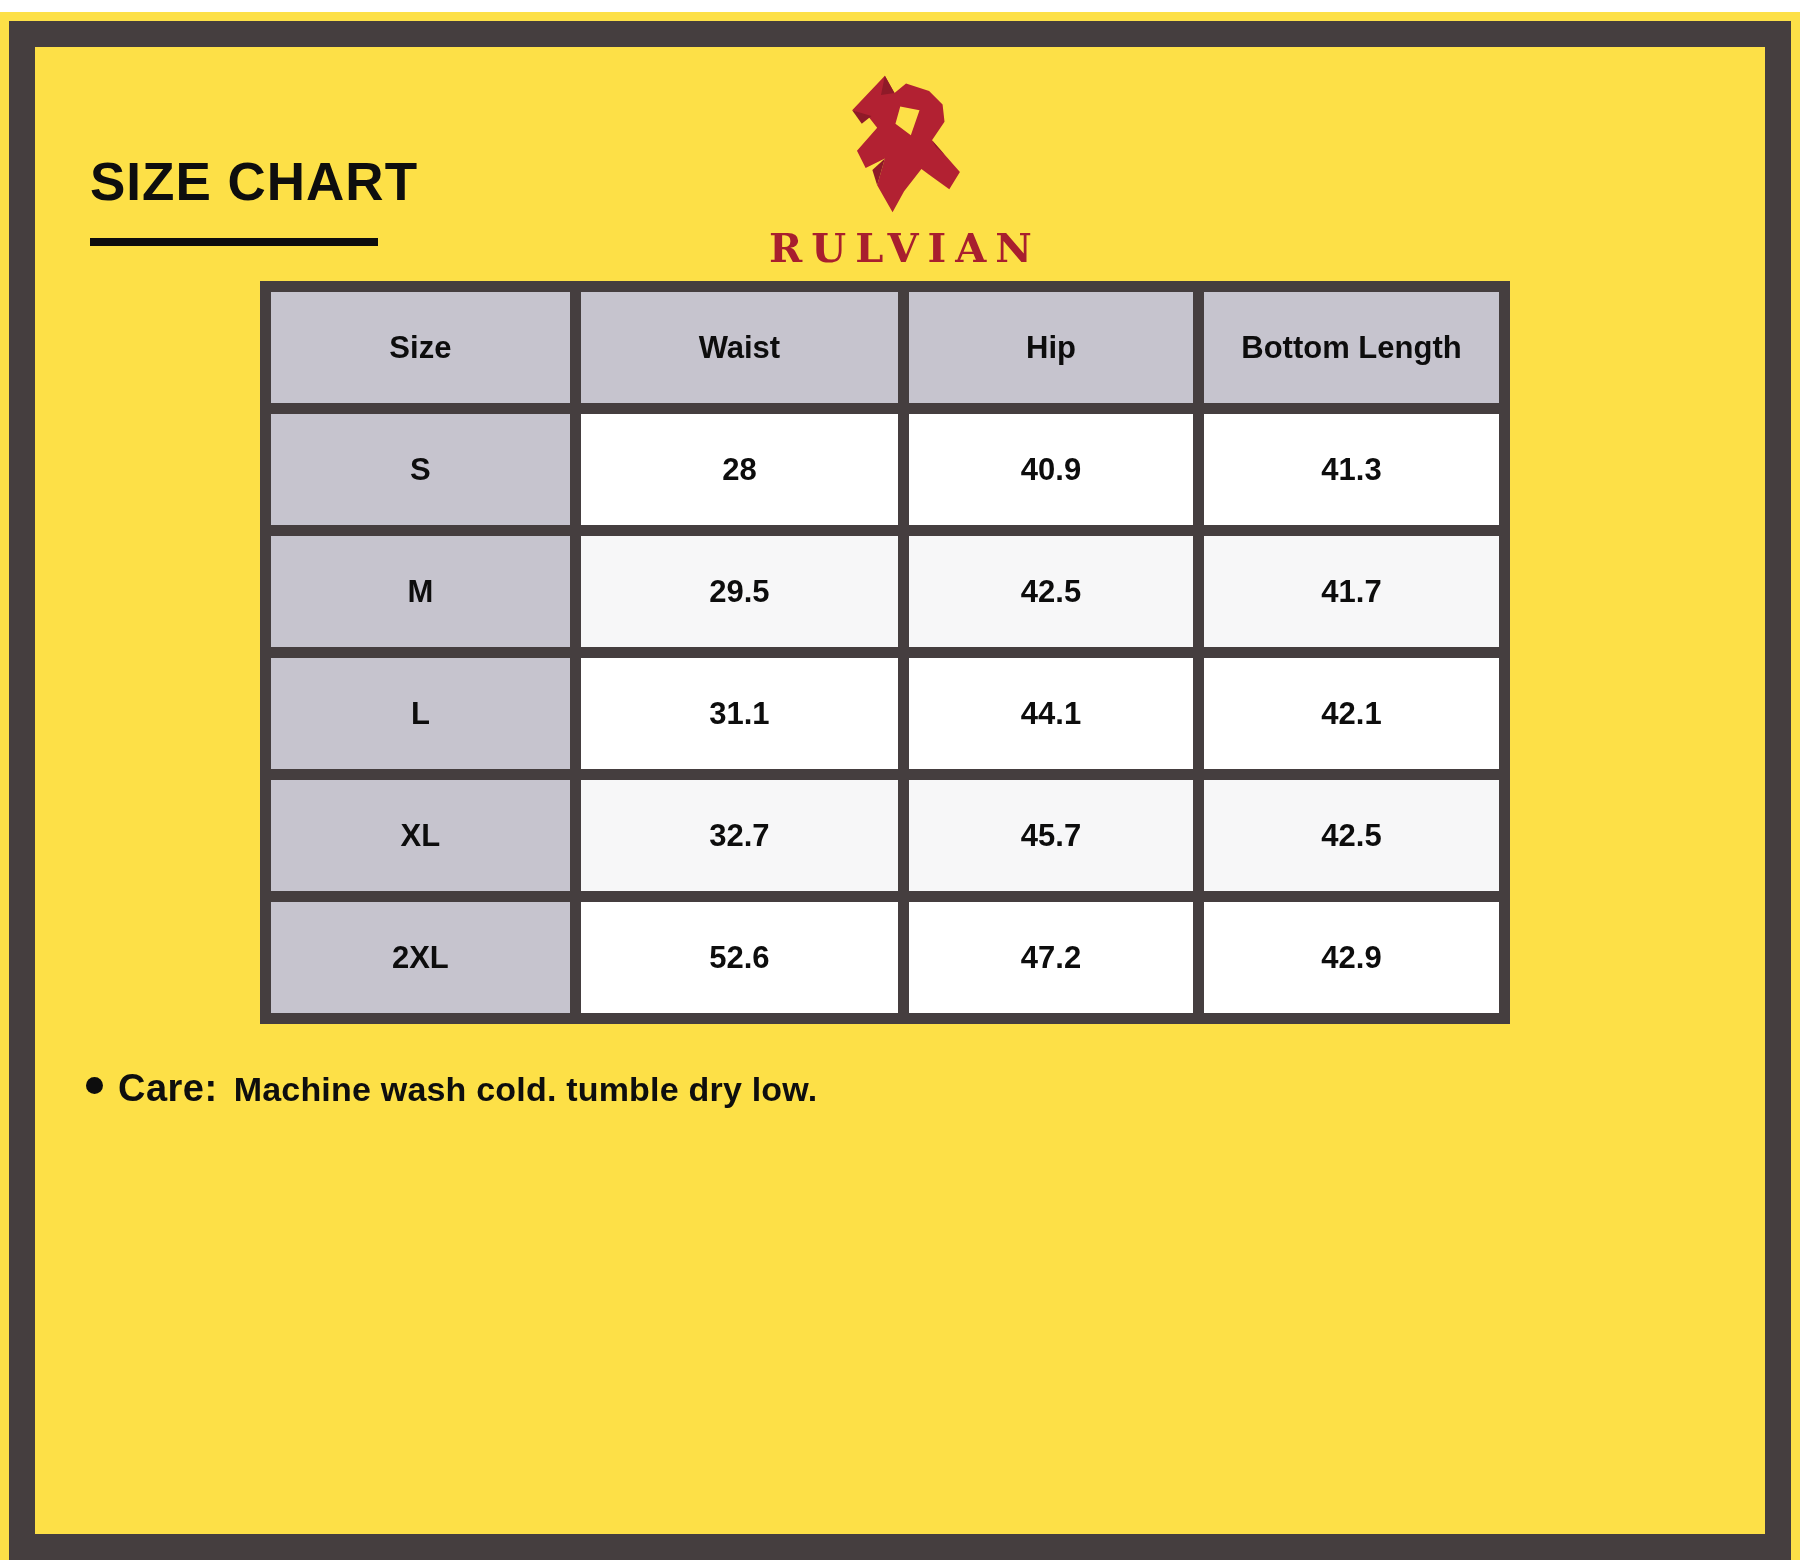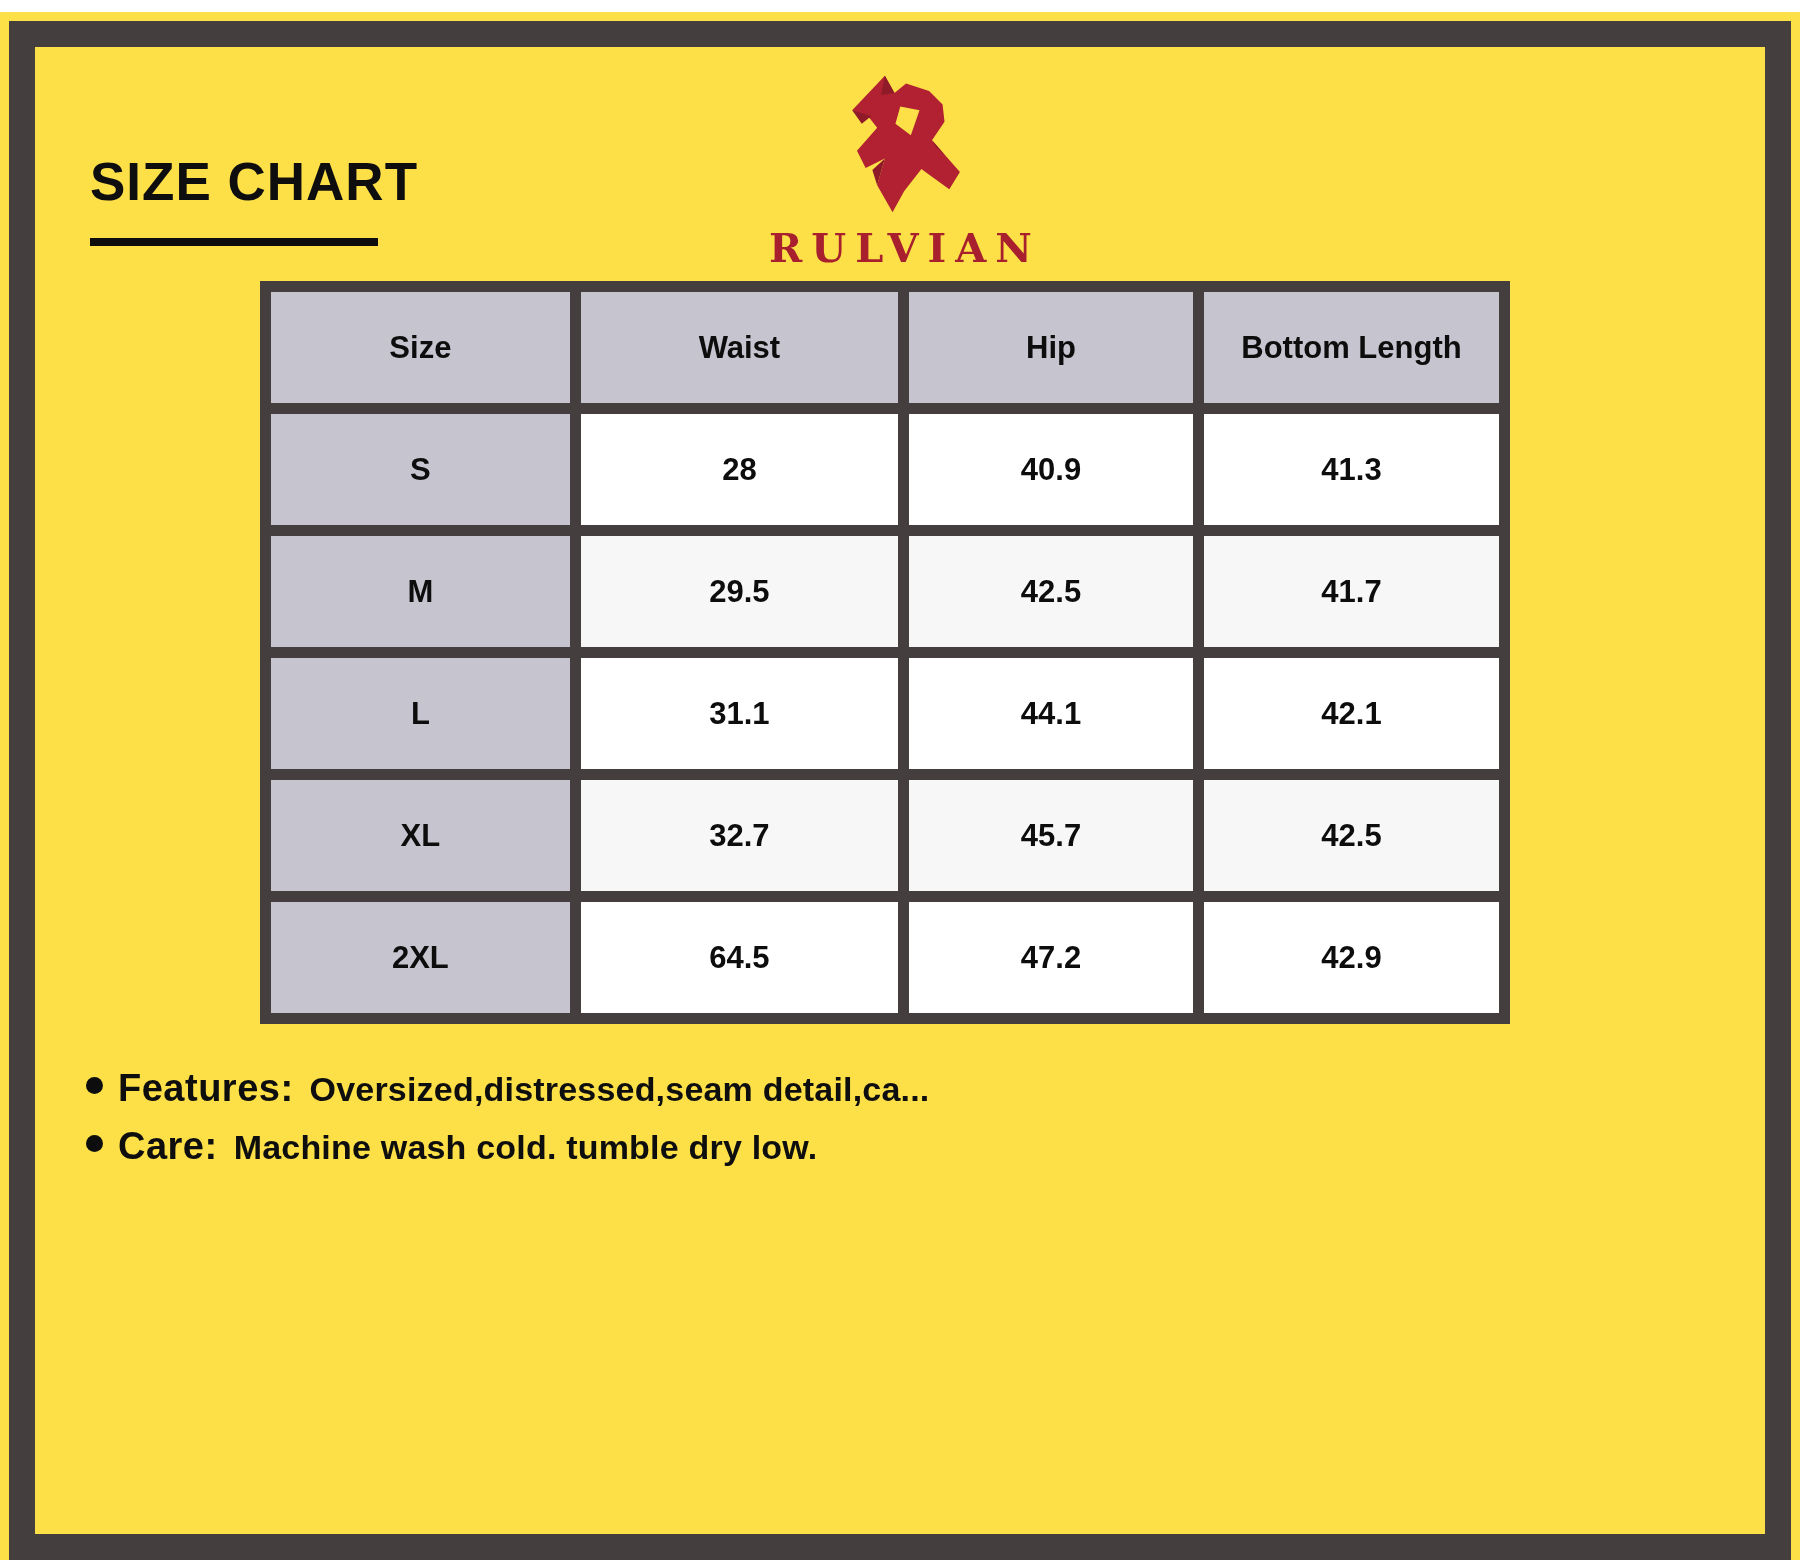--- a/index.html
+++ b/index.html
@@ -110,33 +110,28 @@
         <td>42.1</td>
       </tr>
       <tr class="row-alt">
         <th>XL</th>
         <td>32.7</td>
         <td>45.7</td>
         <td>42.5</td>
       </tr>
       <tr class="row-white">
         <th>2XL</th>
-        <td>64.5</td>
+        <td>52.6</td>
         <td>47.2</td>
         <td>42.9</td>
       </tr>
     </tbody>
   </table>
 
   <div class="details">
-    <div class="detail-row">
-      <span class="bullet"></span>
-      <span class="detail-label">Features:</span>
-      <span class="detail-value">Oversized,distressed,seam detail,ca...</span>
-    </div>
     <div class="detail-row">
       <span class="bullet"></span>
       <span class="detail-label">Care:</span>
       <span class="detail-value">Machine wash cold. tumble dry low.</span>
     </div>
   </div>
 
 </div>
 
 </body></html>

